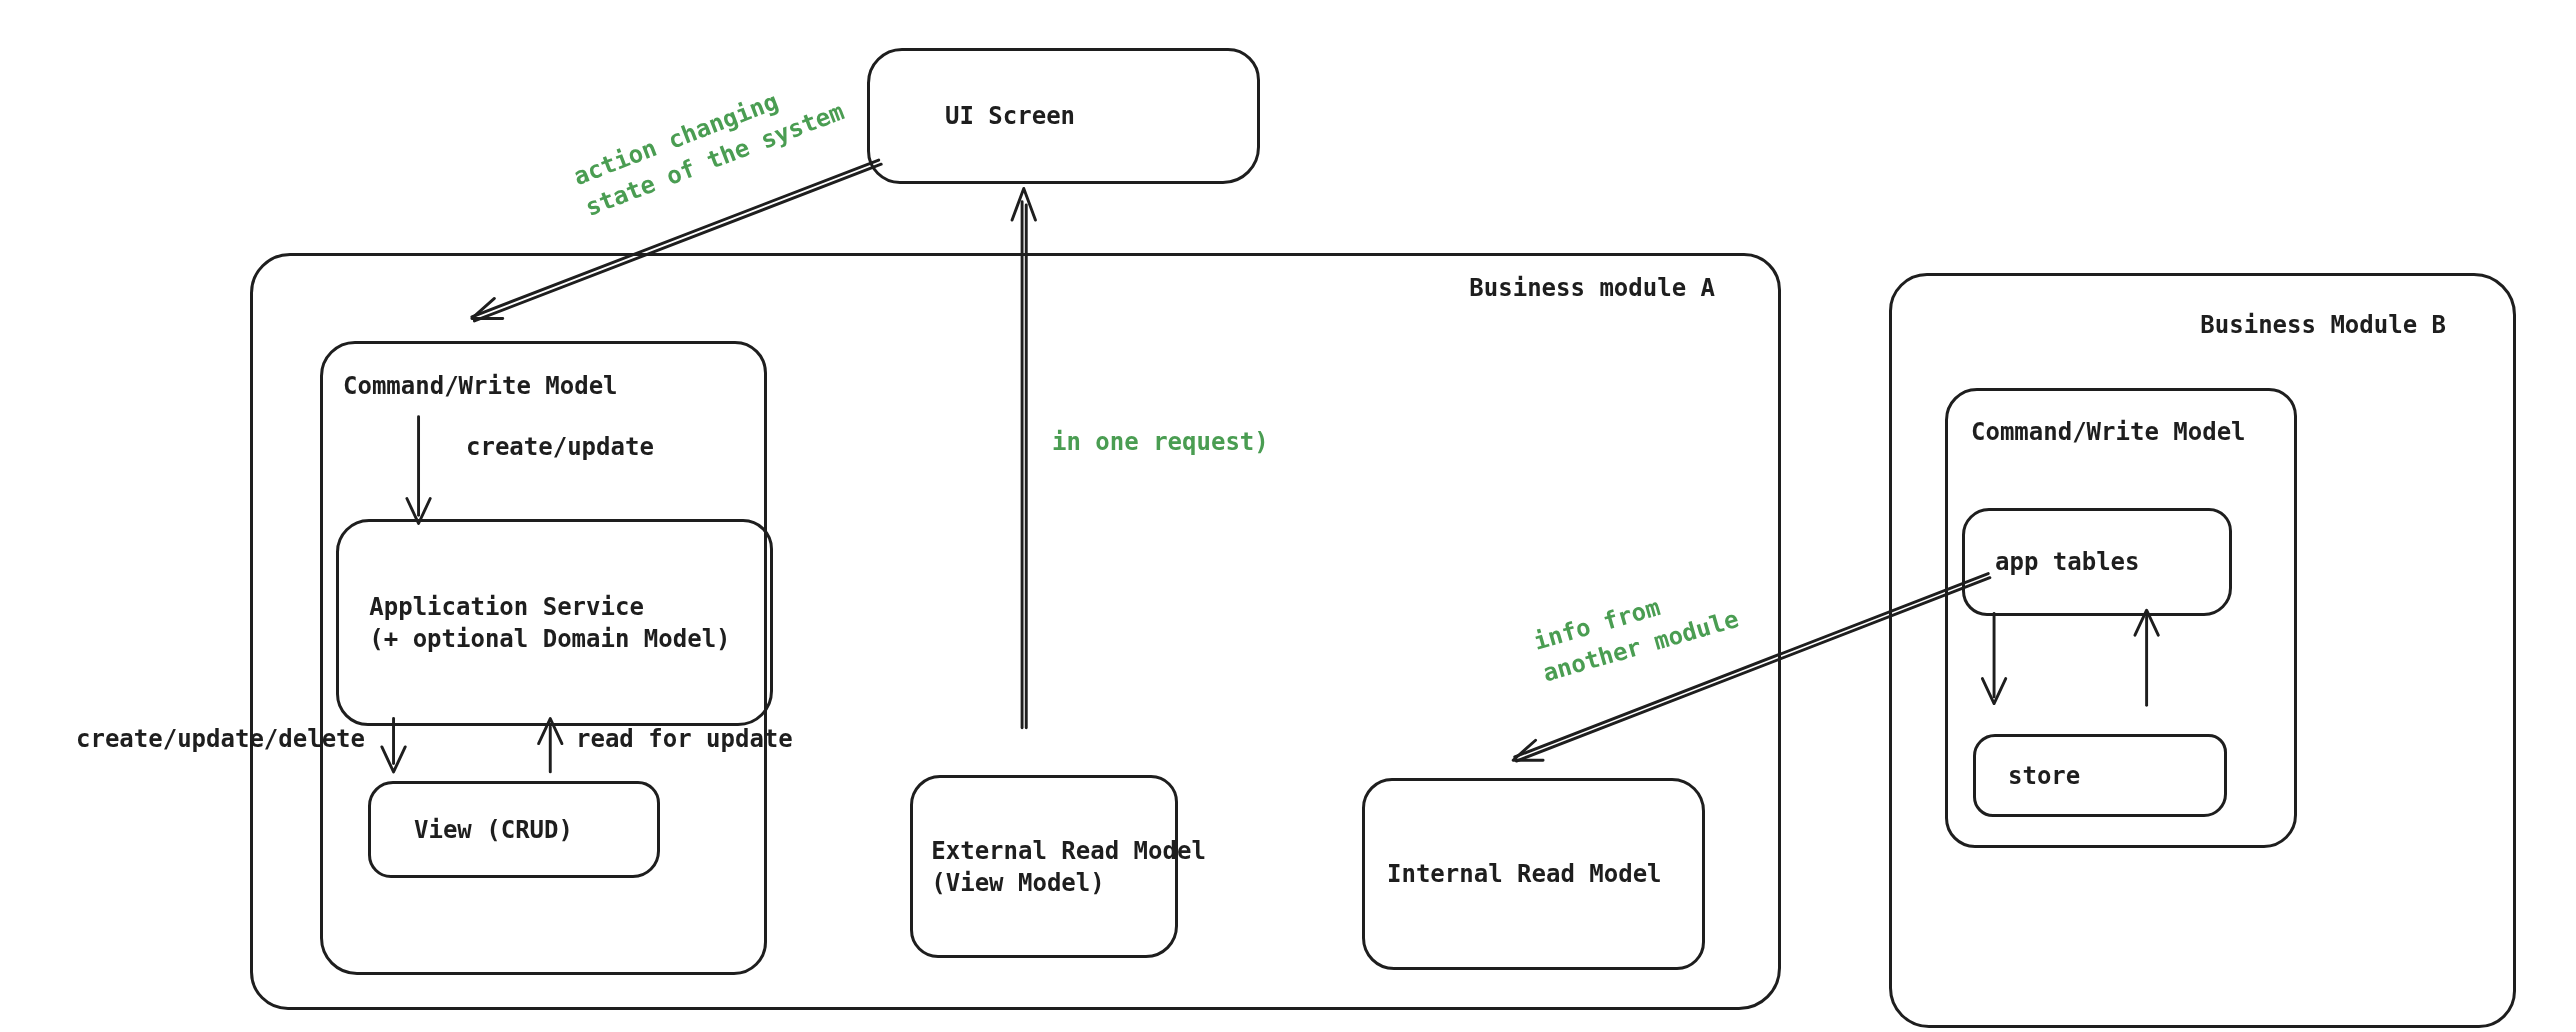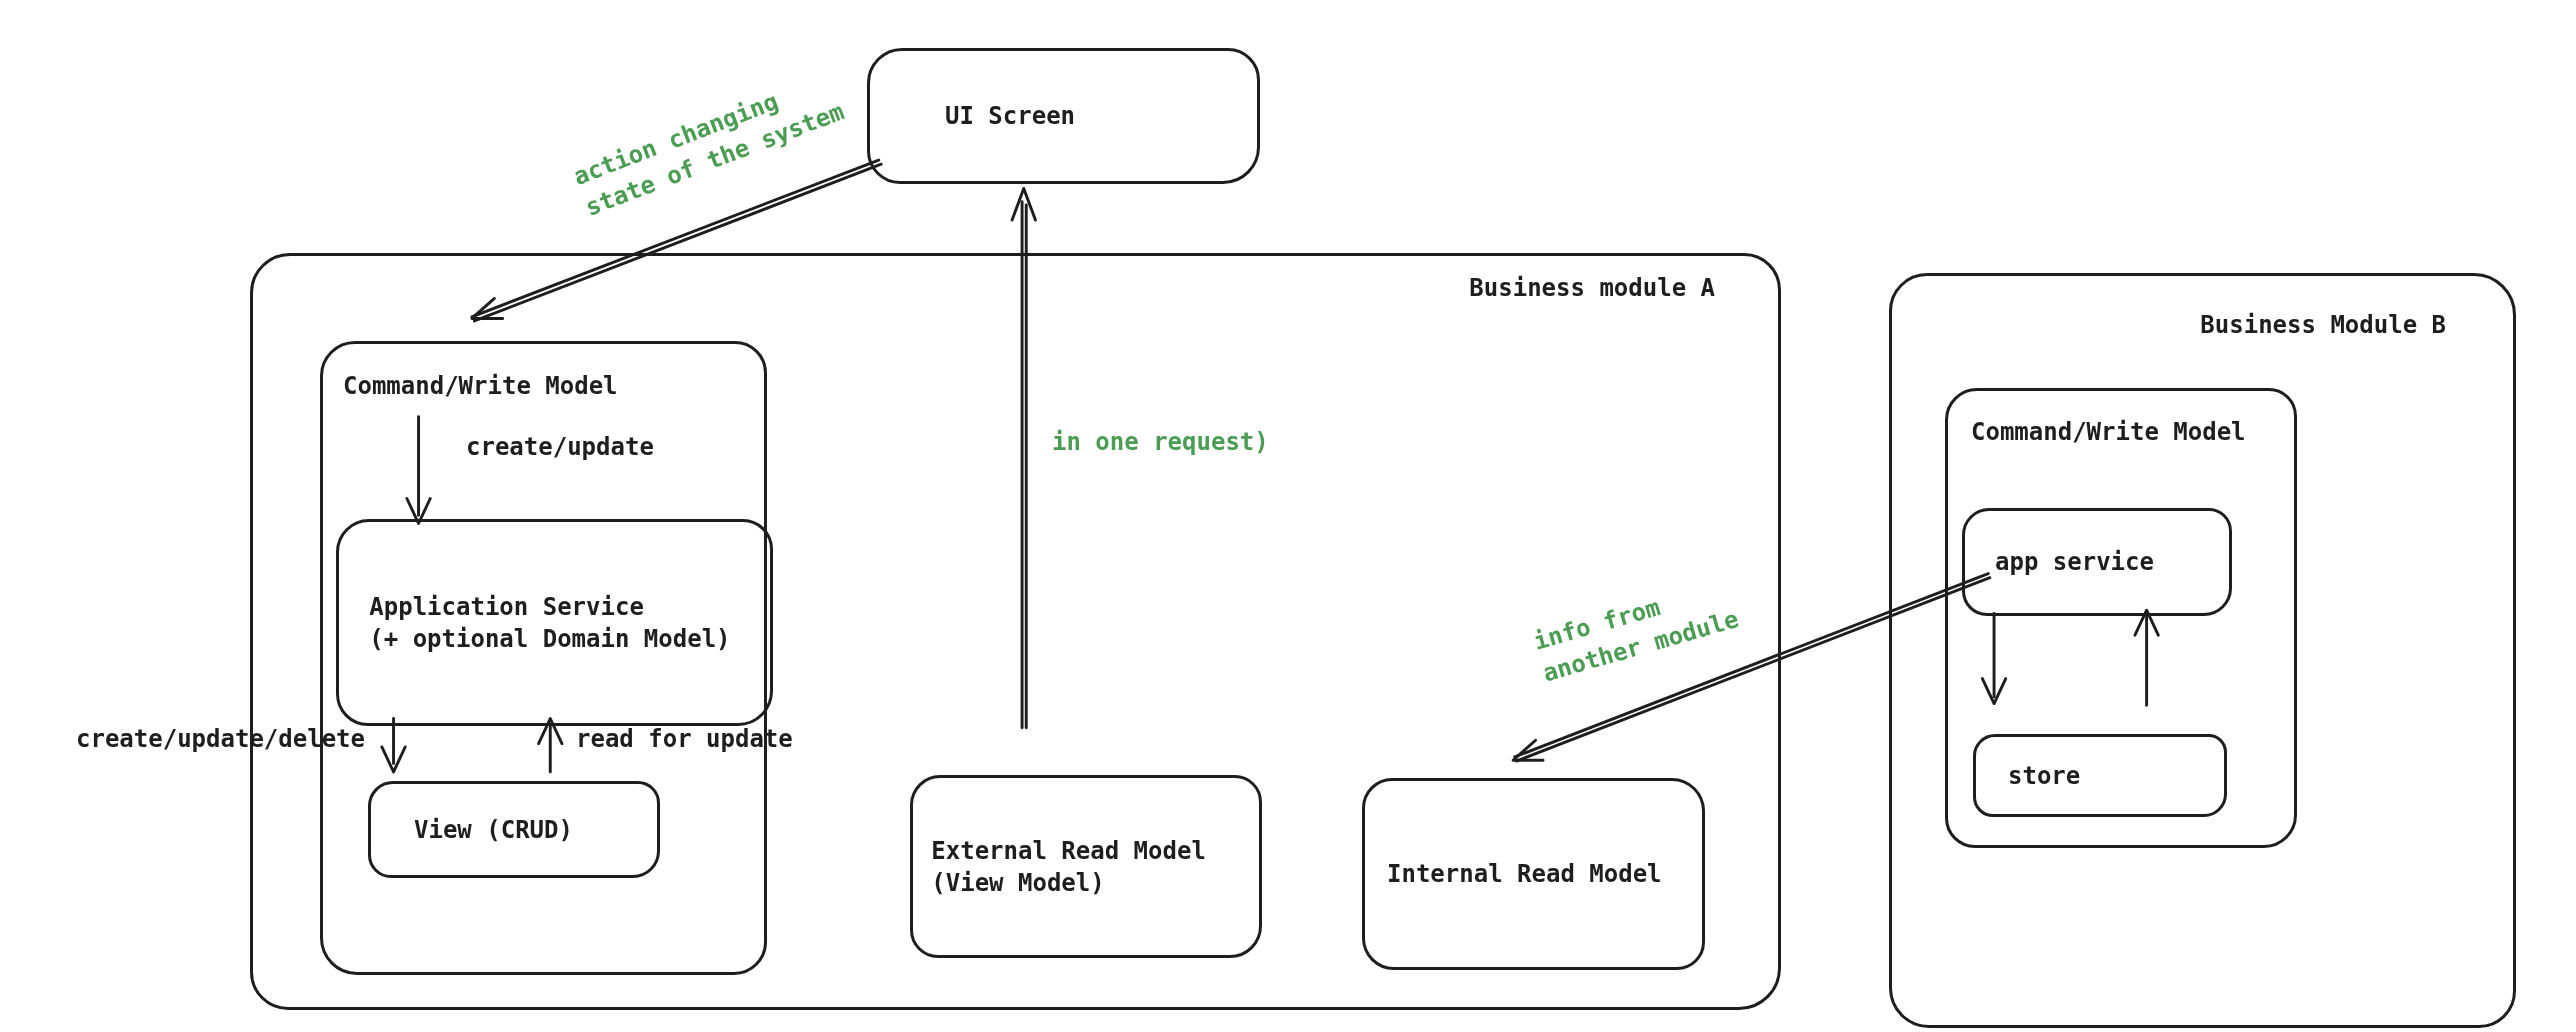--- a/index.html
+++ b/index.html
@@ -107,38 +107,38 @@
 
       <div class="box fillbox" style="left:45px; top:437px; width:292px; height:97px; border-radius:25px 22px 27px 23px; padding-left:43px;">
         <span>View (CRUD)</span>
       </div>
     </div>
 
     <span class="label" style="left:213px; top:177px;">create/update</span>
     <span class="label" style="left:-177px; top:469px;">create/update/delete</span>
     <span class="label" style="left:323px; top:469px;">read for update</span>
 
-    <div class="box fillbox lh" style="left:657px; top:519px; width:352px; height:183px; border-radius:30px 27px 32px 28px; padding-left:18.3px;">
+    <div class="box fillbox lh" style="left:657px; top:519px; width:268px; height:183px; border-radius:30px 27px 32px 28px; padding-left:18.3px;">
       <span>External Read Model</span>
       <span>(View Model)</span>
     </div>
 
     <div class="box fillbox" style="left:1109px; top:522px; width:343px; height:192px; border-radius:30px 33px 28px 32px; padding-left:22px;">
       <span>Internal Read Model</span>
     </div>
   </div>
 
   <div class="box" style="left:1889px; top:258px; width:627px; height:755px; border-radius:38px 42px 37px 40px;margin-top:15px;">
     <span class="label" style="right:67px; top:35px;">Business Module B</span>
 
     <div class="box" style="left:53px; top:112px; width:352px; height:460px; border-radius:32px 28px 33px 30px;">
       <span class="label" style="left:23px; top:27px;">Command/Write Model</span>
 
       <div class="box fillbox" style="left:14px; top:117px; width:270px; height:108px; border-radius:27px 23px 28px 25px; padding-left:30px;">
-        <span>app service</span>
+        <span>app tables</span>
       </div>
 
       <div class="box fillbox" style="left:25px; top:343px; width:254px; height:83px; border-radius:22px 18.3px 23px 20px; padding-left:32px;">
         <span>store</span>
       </div>
     </div>
   </div>
 
   <div class="green rot" style="left:569px; top:163px; transform:rotate(-21deg);">
     <div>action changing</div>

